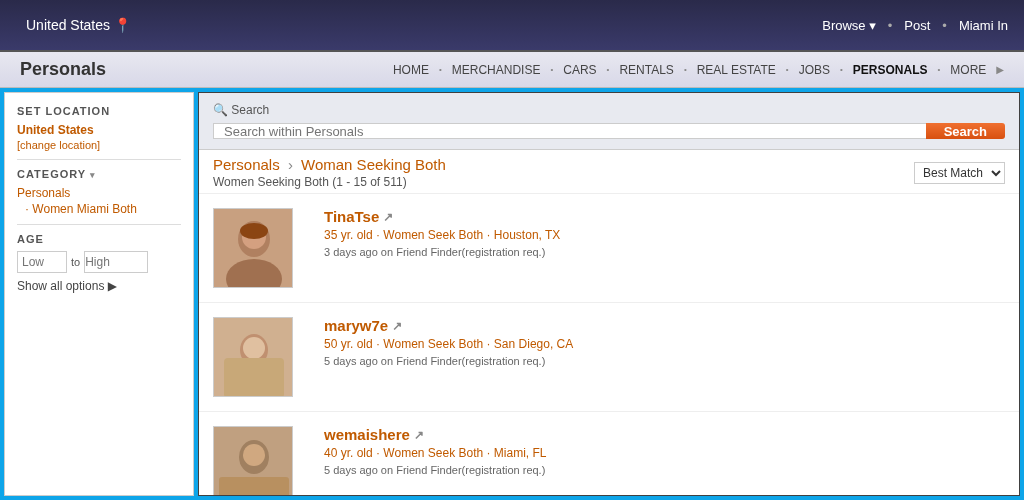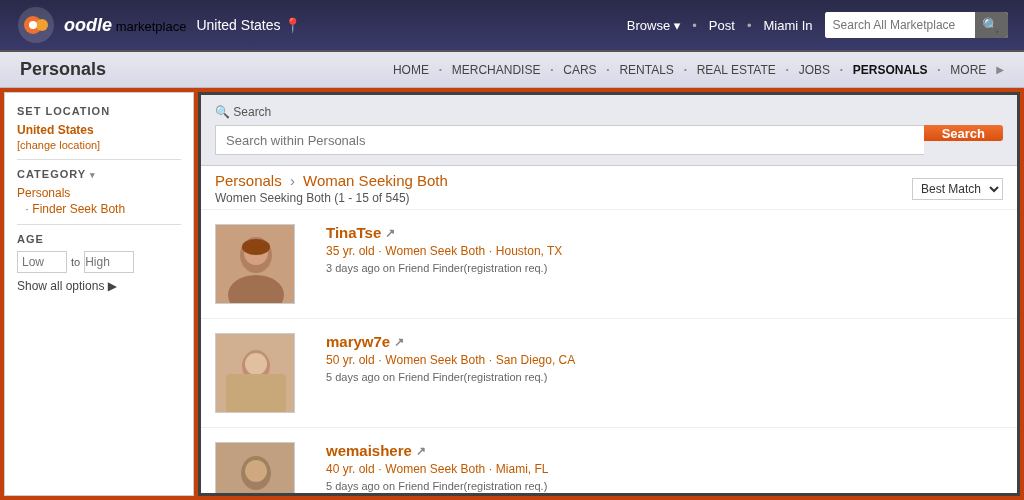--- a/index.html
+++ b/index.html
@@ -91,21 +91,21 @@
       padding: 0 8px;
       cursor: pointer;
     }
     .nav-item.active { font-weight: bold; color: #222; }
     .nav-dot { color: #888; font-size: 8px; }
 
     
     #main {
       display: flex;
       height: calc(500px - 52px - 36px);
-      background: #c2410c;
+      background: #0ea5e9;
       gap: 4px;
       padding: 4px;
     }
 
     
     #sidebar {
       width: 190px;
       flex-shrink: 0;
       background: white;
       border: 1px solid #ccc;
@@ -152,21 +152,21 @@
       color: #444;
       font-size: 12px;
       cursor: pointer;
       text-decoration: none;
     }
 
     
     #content {
       flex: 1;
       background: white;
-      border: 3px solid #404040;
+      border: 1px solid #404040;
       display: flex;
       flex-direction: column;
     }
     #search-bar {
       background: #e8eaf0;
       border-bottom: 1px solid #ccc;
       padding: 10px 14px;
     }
     .search-label {
       font-size: 12px;
@@ -175,21 +175,21 @@
       display: flex;
       align-items: center;
       gap: 4px;
     }
     .search-input-row {
       display: flex;
       gap: 0;
     }
     #search-input {
       flex: 1;
-      height: 30px;
+      height: 16px;
       border: 1px solid #ccc;
       border-right: none;
       padding: 0 10px;
       font-size: 13px;
       outline: none;
     }
     #search-btn {
       background: linear-gradient(to bottom, #f07030, #d85010);
       color: white;
       border: none;
@@ -267,47 +267,30 @@
       color: #c05a00;
       font-size: 11px;
       text-decoration: none;
       display: block;
     }
   </style>
 </head>
 <body>
 
 <div id="header">
-  <div id="logo-area">
-
-    <svg id="logo-icon" viewBox="0 0 40 40">
-      <circle cx="20" cy="20" r="18" fill="#fff" opacity="0.15"></circle>
-      <ellipse cx="17" cy="20" rx="9" ry="9" fill="#f07030"></ellipse>
-      <ellipse cx="26" cy="20" rx="6" ry="6" fill="#f0a030"></ellipse>
-      <circle cx="17" cy="20" r="4" fill="white"></circle>
-    </svg>
-    <div>
-      <span id="logo-text-el" style="color:white;font-size:18px;font-weight:bold;font-style:italic;">oodle</span>
-      <span id="logo-sub-el">marketplace</span>
-    </div>
-  </div>
   <div id="header-location">
     <span>United States</span>
     <span style="color:#ff9944;">📍</span>
   </div>
   <div id="header-right">
     <a href="#" style="color:white;text-decoration:none;font-size:13px;">Browse ▾</a>
     <span style="color:#aaa;">•</span>
     <a href="#" style="color:white;text-decoration:none;font-size:13px;">Post</a>
     <span style="color:#aaa;">•</span>
     <a href="#" style="color:white;text-decoration:none;font-size:13px;">Miami In</a>
-    <div id="header-search">
-      <input type="text" style="border: none; outline: none; padding: 0px 8px; width: 150px; font-size: 12px; color: rgb(153, 153, 153); height: 26px;" placeholder="Search All Marketplace">
-      <button id="header-search-btn" style="background:#666;border:none;color:white;padding:0 8px;height:26px;cursor:pointer;font-size:14px;">🔍</button>
-    </div>
   </div>
 </div>
 
 <div id="navbar">
   <span id="page-title-nav" style="font-size:18px;font-weight:bold;color:#333;margin-right:auto;">Personals</span>
   <a class="nav-item" href="#">HOME</a>
   <span class="nav-dot">•</span>
   <a class="nav-item" href="#">MERCHANDISE</a>
   <span class="nav-dot">•</span>
   <a class="nav-item" href="#">CARS</a>
@@ -329,28 +312,28 @@
   <div id="sidebar">
     <div class="sidebar-section-title">SET LOCATION</div>
     <a href="#" class="sidebar-link" style="font-weight:bold;">United States</a>
     <a href="#" class="change-link">[change location]</a>
     <hr class="sidebar-separator">
     <div class="sidebar-section-title">
       <span>CATEGORY</span>
       <span class="dropdown-arrow"> ▾</span>
     </div>
     <a href="#" class="sidebar-link">Personals</a>
-    <span class="sidebar-sublabel">· <span>Finder Seek Both</span></span>
+    <span class="sidebar-sublabel">· <span>Women Miami Both</span></span>
     <hr class="sidebar-separator">
     <div class="age-section">
       <div class="sidebar-section-title">AGE</div>
       <div class="age-inputs">
         <input type="text" style="width: 50px; height: 22px; border: 1px solid rgb(204, 204, 204); padding: 0px 4px; font-size: 12px;" placeholder="Low">
         <span class="to-label">to</span>
-        <input type="text" style="width: 50px; height: 22px; border: 1px solid rgb(204, 204, 204); padding: 0px 0; font-size: 12px;" placeholder="High">
+        <input type="text" style="width: 64px; height: 22px; border: 1px solid rgb(204, 204, 204); padding: 0px 0; font-size: 12px;" placeholder="High">
       </div>
     </div>
     <a href="#" class="show-all-link">Show all options ▶</a>
   </div>
 
   <div id="content">
 
     <div id="search-bar">
       <div class="search-label">🔍 Search</div>
       <div class="search-input-row">
@@ -359,21 +342,21 @@
       </div>
     </div>
 
     <div id="breadcrumb-row">
       <div>
         <div class="breadcrumb">
           <a href="#">Personals</a>
           <span class="breadcrumb-sep">›</span>
           <span>Woman Seeking Both</span>
         </div>
-        <div class="result-count">Women Seeking Both (1 - 15 of 545)</div>
+        <div class="result-count">Women Seeking Both (1 - 15 of 511)</div>
       </div>
       <select class="sort-select">
         <option>Best Match</option>
         <option>Newest</option>
         <option>Oldest</option>
       </select>
     </div>
 
     <div id="listings">
 

